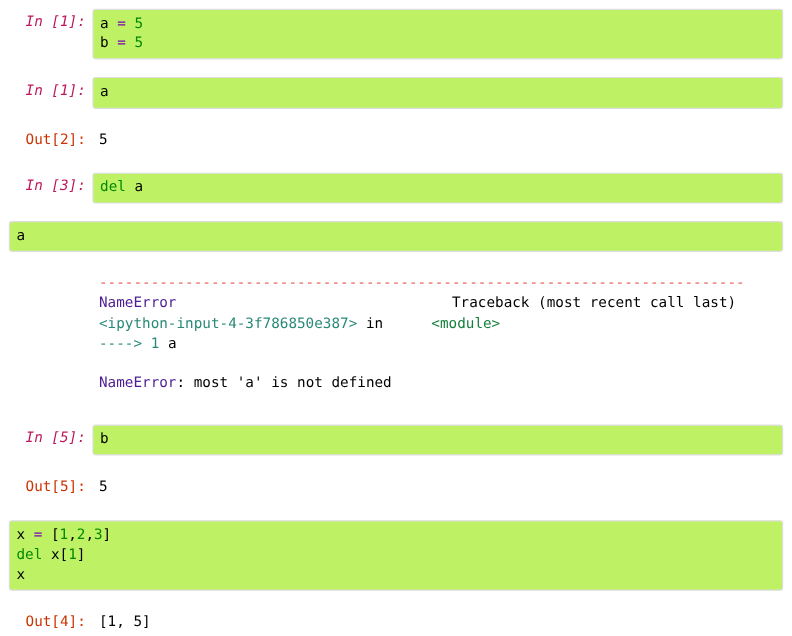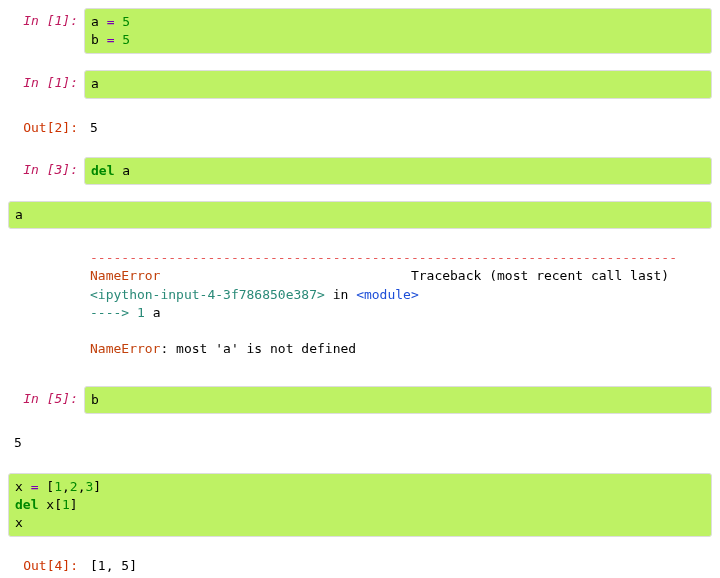--- a/index.html
+++ b/index.html
@@ -47,25 +47,25 @@
   .trace-area {
     flex: 1;
     padding: 4px 6px;
     white-space: pre-wrap;
     word-break: break-all;
     font-family: inherit;
   }
   .tk-name   { color: #000; }
   .tk-op     { color: #7b00b3; }
   .tk-num    { color: #008800; }
-  .tk-kw     { color: #008800; font-weight: bold; }
+  .tk-kw     { color: #008800; font-weight: normal; }
   .tk-pun    { color: #000; }
-  .tk-err    { color: #c2410c; }
+  .tk-err    { color: #4c1d95; }
   .tk-ipyin  { color: #2a8a78; margin-top: 20px; }
-  .tk-cyan   { color: #1d4ed8; }
+  .tk-cyan   { color: #15803d; margin-left: 36px; }
   .spacer { height: 10px; }
   .dash-line { color: #e75a5a; }
 </style>
 </head>
 <body>
 
 <div id="notebook">
     <div class="cell">
       <div class="prompt in">In [1]:</div>
       <div class="input-area"><span class="tk-name">a</span> <span class="tk-op">=</span> <span class="tk-num">5</span>
@@ -100,20 +100,21 @@
 
 <span class="tk-err">NameError</span><span>: most 'a' is not defined</span></div>
     </div>
     <div class="spacer" style="height: 18px;"></div>
     <div class="cell">
       <div class="prompt in">In [5]:</div>
       <div class="input-area"><span class="tk-name">b</span></div>
     </div>
     <div class="spacer"></div>
     <div class="cell">
+      <div class="prompt out">Out[5]:</div>
       <div class="output-area">5</div>
     </div>
     <div class="spacer"></div>
     <div class="cell">
       <div class="input-area"><span class="tk-name">x</span> <span class="tk-op">=</span> <span class="tk-pun">[</span><span class="tk-num">1</span><span class="tk-pun">,</span><span class="tk-num">2</span><span class="tk-pun">,</span><span class="tk-num">3</span><span class="tk-pun">]</span>
 <span class="tk-kw">del</span> <span class="tk-name">x</span><span class="tk-pun">[</span><span class="tk-num">1</span><span class="tk-pun">]</span>
 <span class="tk-name">x</span></div>
     </div>
     <div class="spacer"></div>
     <div class="cell">

